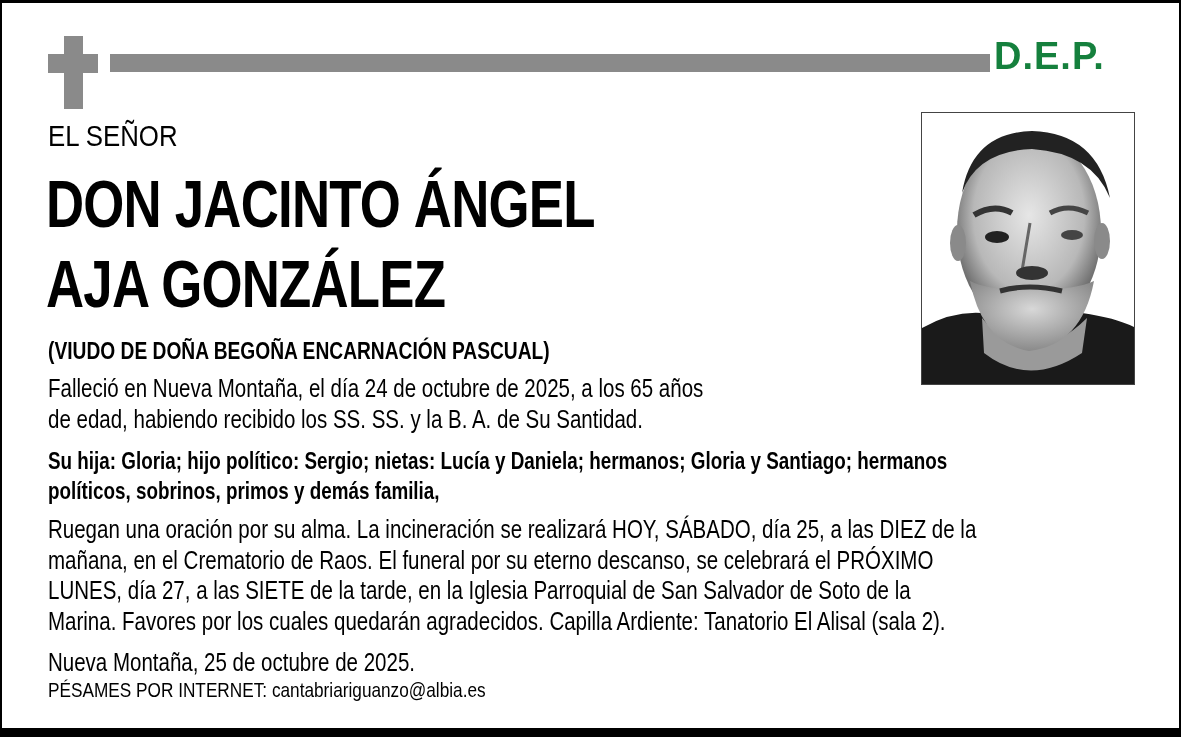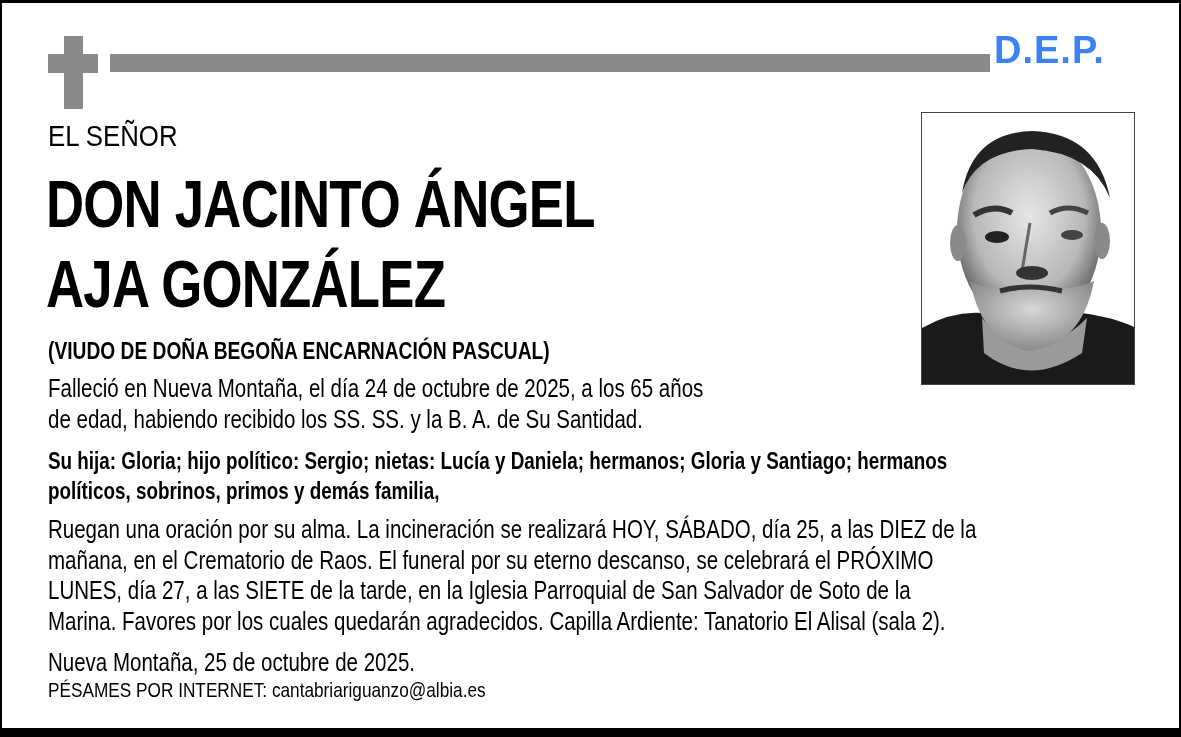--- a/index.html
+++ b/index.html
@@ -9,22 +9,22 @@
     .frame {
       position: absolute; left: 0; top: 0; width: 1181px; height: 737px;
       border-top: 3px solid #000; border-left: 2px solid #000; border-right: 2px solid #000;
       border-bottom: 9px solid #000;
     }
 
     .cross-v { position: absolute; left: 64px; top: 36px; width: 19px; height: 73px; background: #8a8a8a; }
     .cross-h { position: absolute; left: 48px; top: 54px; width: 50px; height: 19px; background: #8a8a8a; }
     .rule-bar { position: absolute; left: 110px; top: 54px; width: 880px; height: 18px; background: #8a8a8a; }
     .dep {
-      position: absolute; left: 994px; top: 28px; font-size: 38px; font-weight: bold;
-      color: #3b82f6; letter-spacing: 1px; line-height: 44px;
+      position: absolute; left: 994px; top: 34px; font-size: 38px; font-weight: bold;
+      color: #15803d; letter-spacing: 1px; line-height: 44px;
     }
 
     .photo {
       position: absolute; left: 921px; top: 112px; width: 214px; height: 273px;
       border: 1px solid #444; background: #fff; overflow: hidden;
     }
 
     .el-senor {
       position: absolute; left: 48px; top: 118px; font-size: 30px; line-height: 36px;
       font-family: "Liberation Sans", sans-serif; transform: scaleX(0.86); transform-origin: left center;

